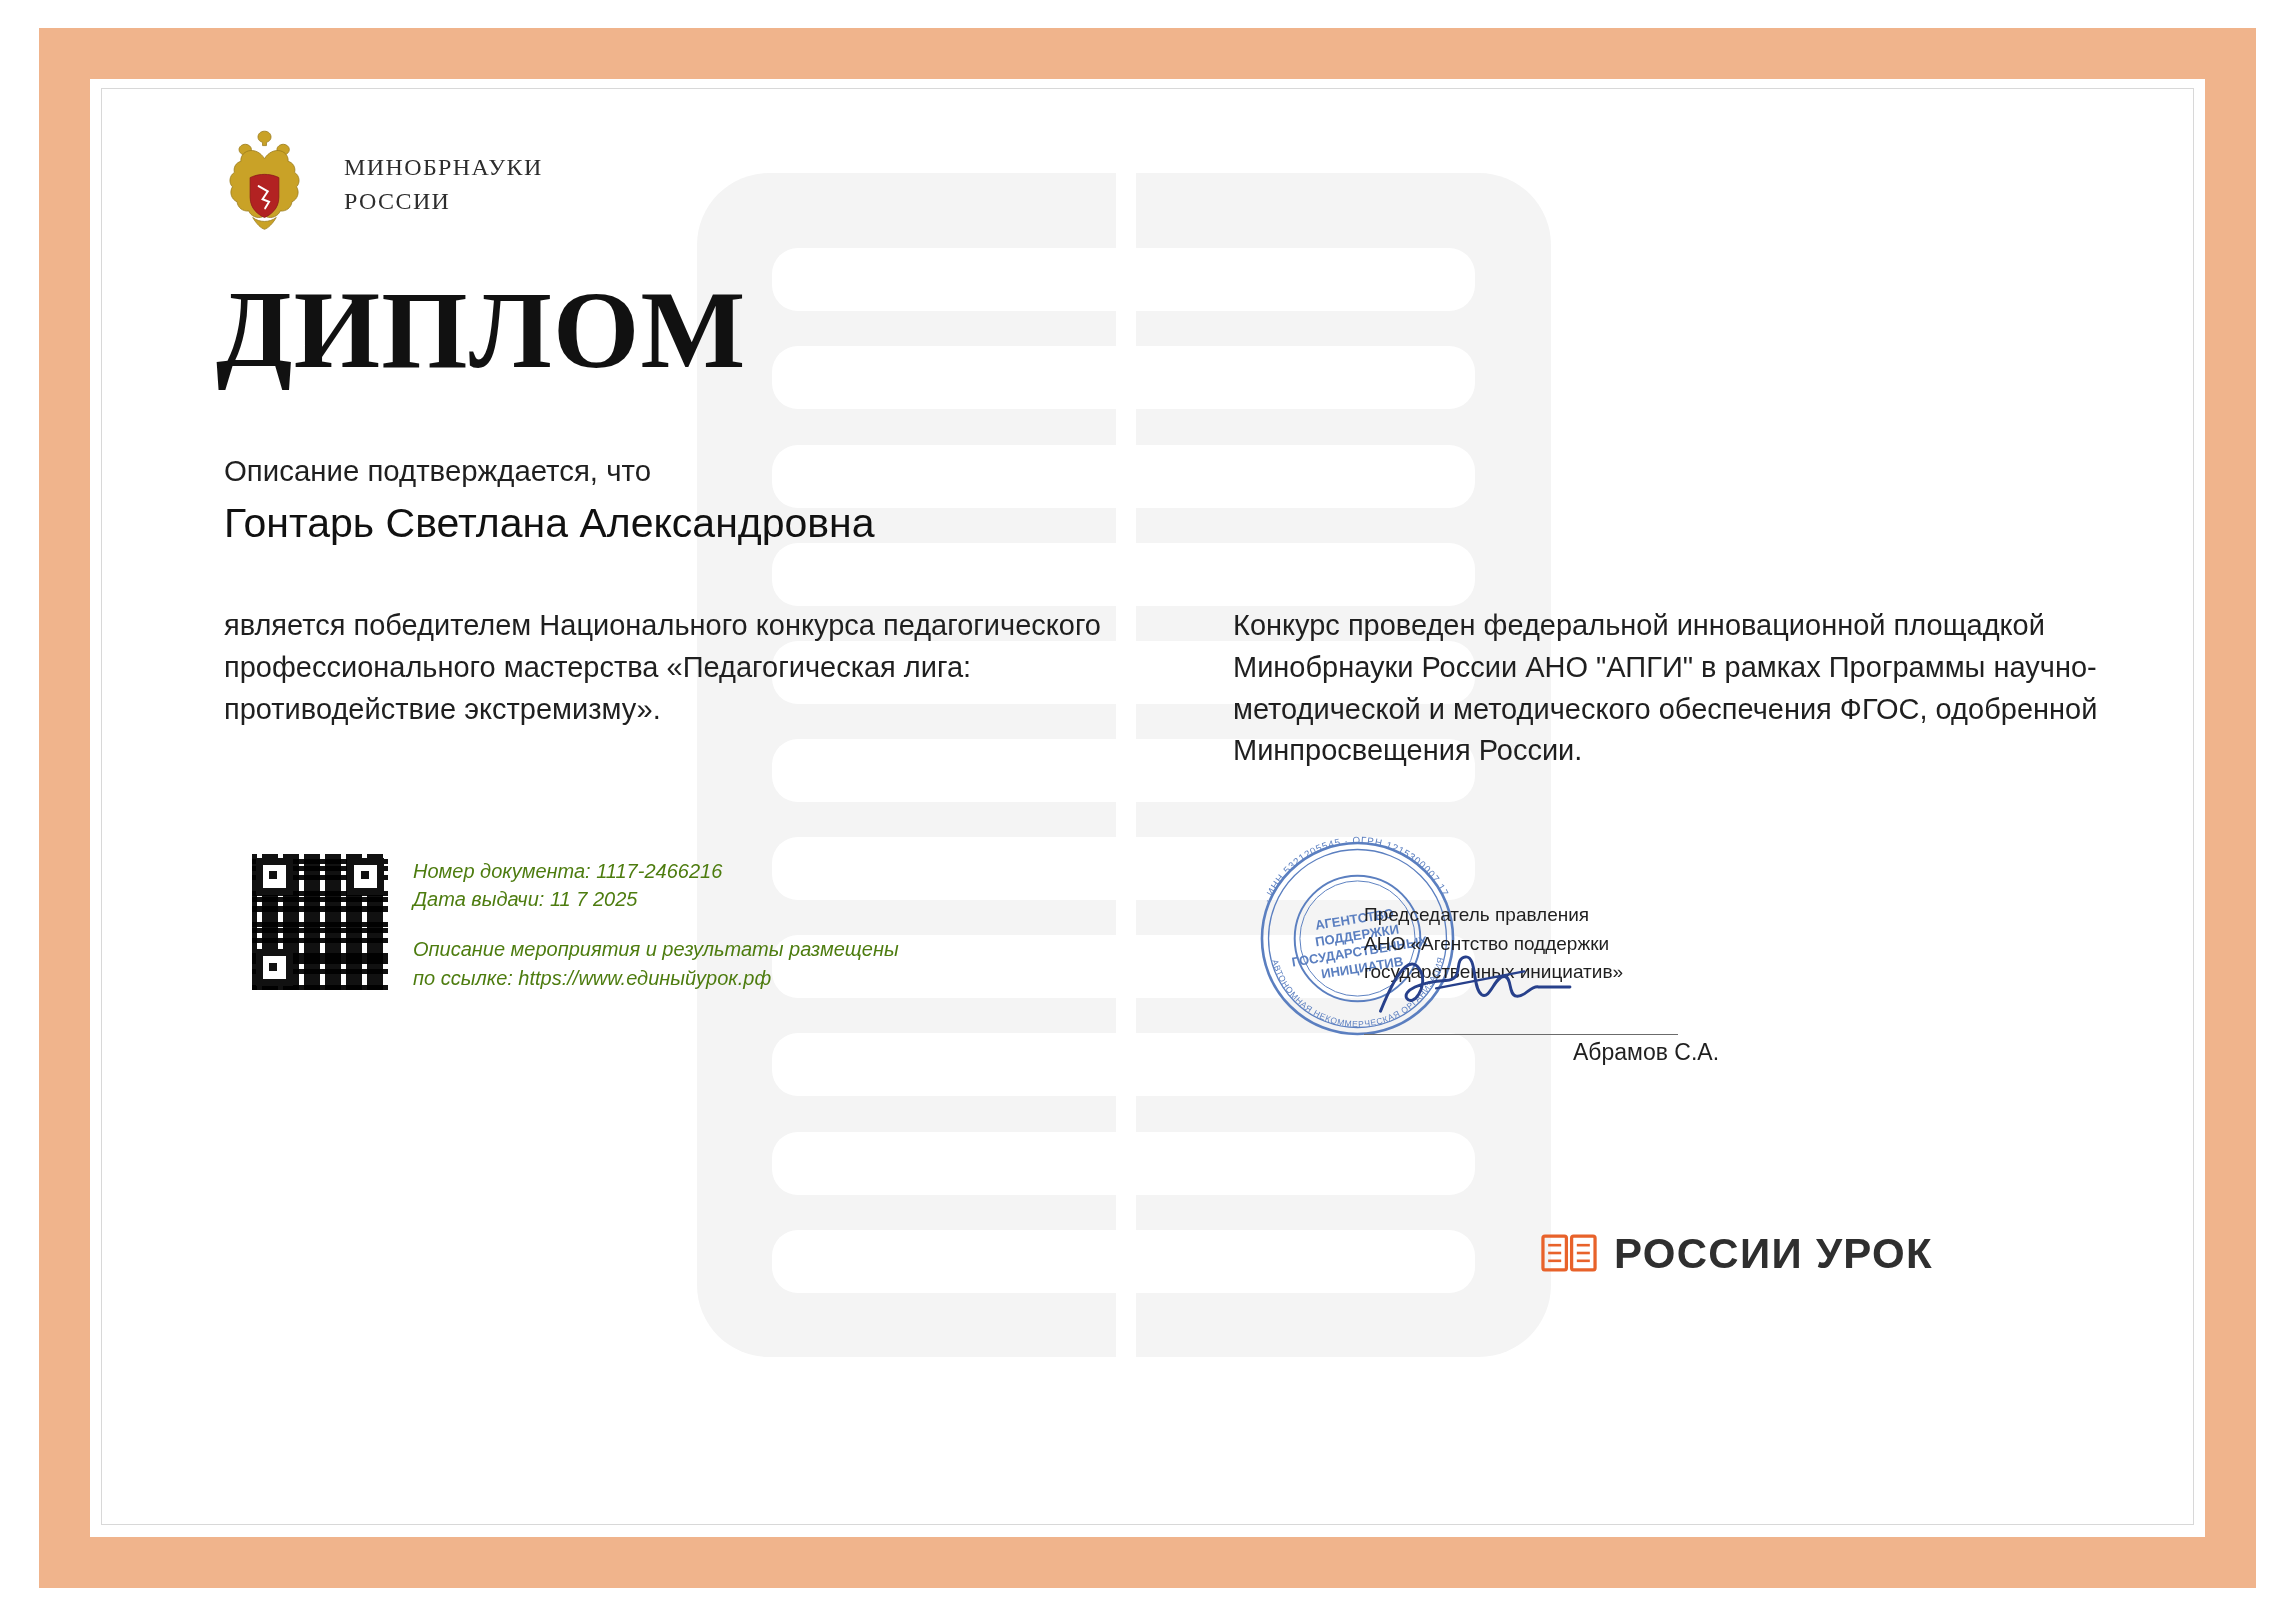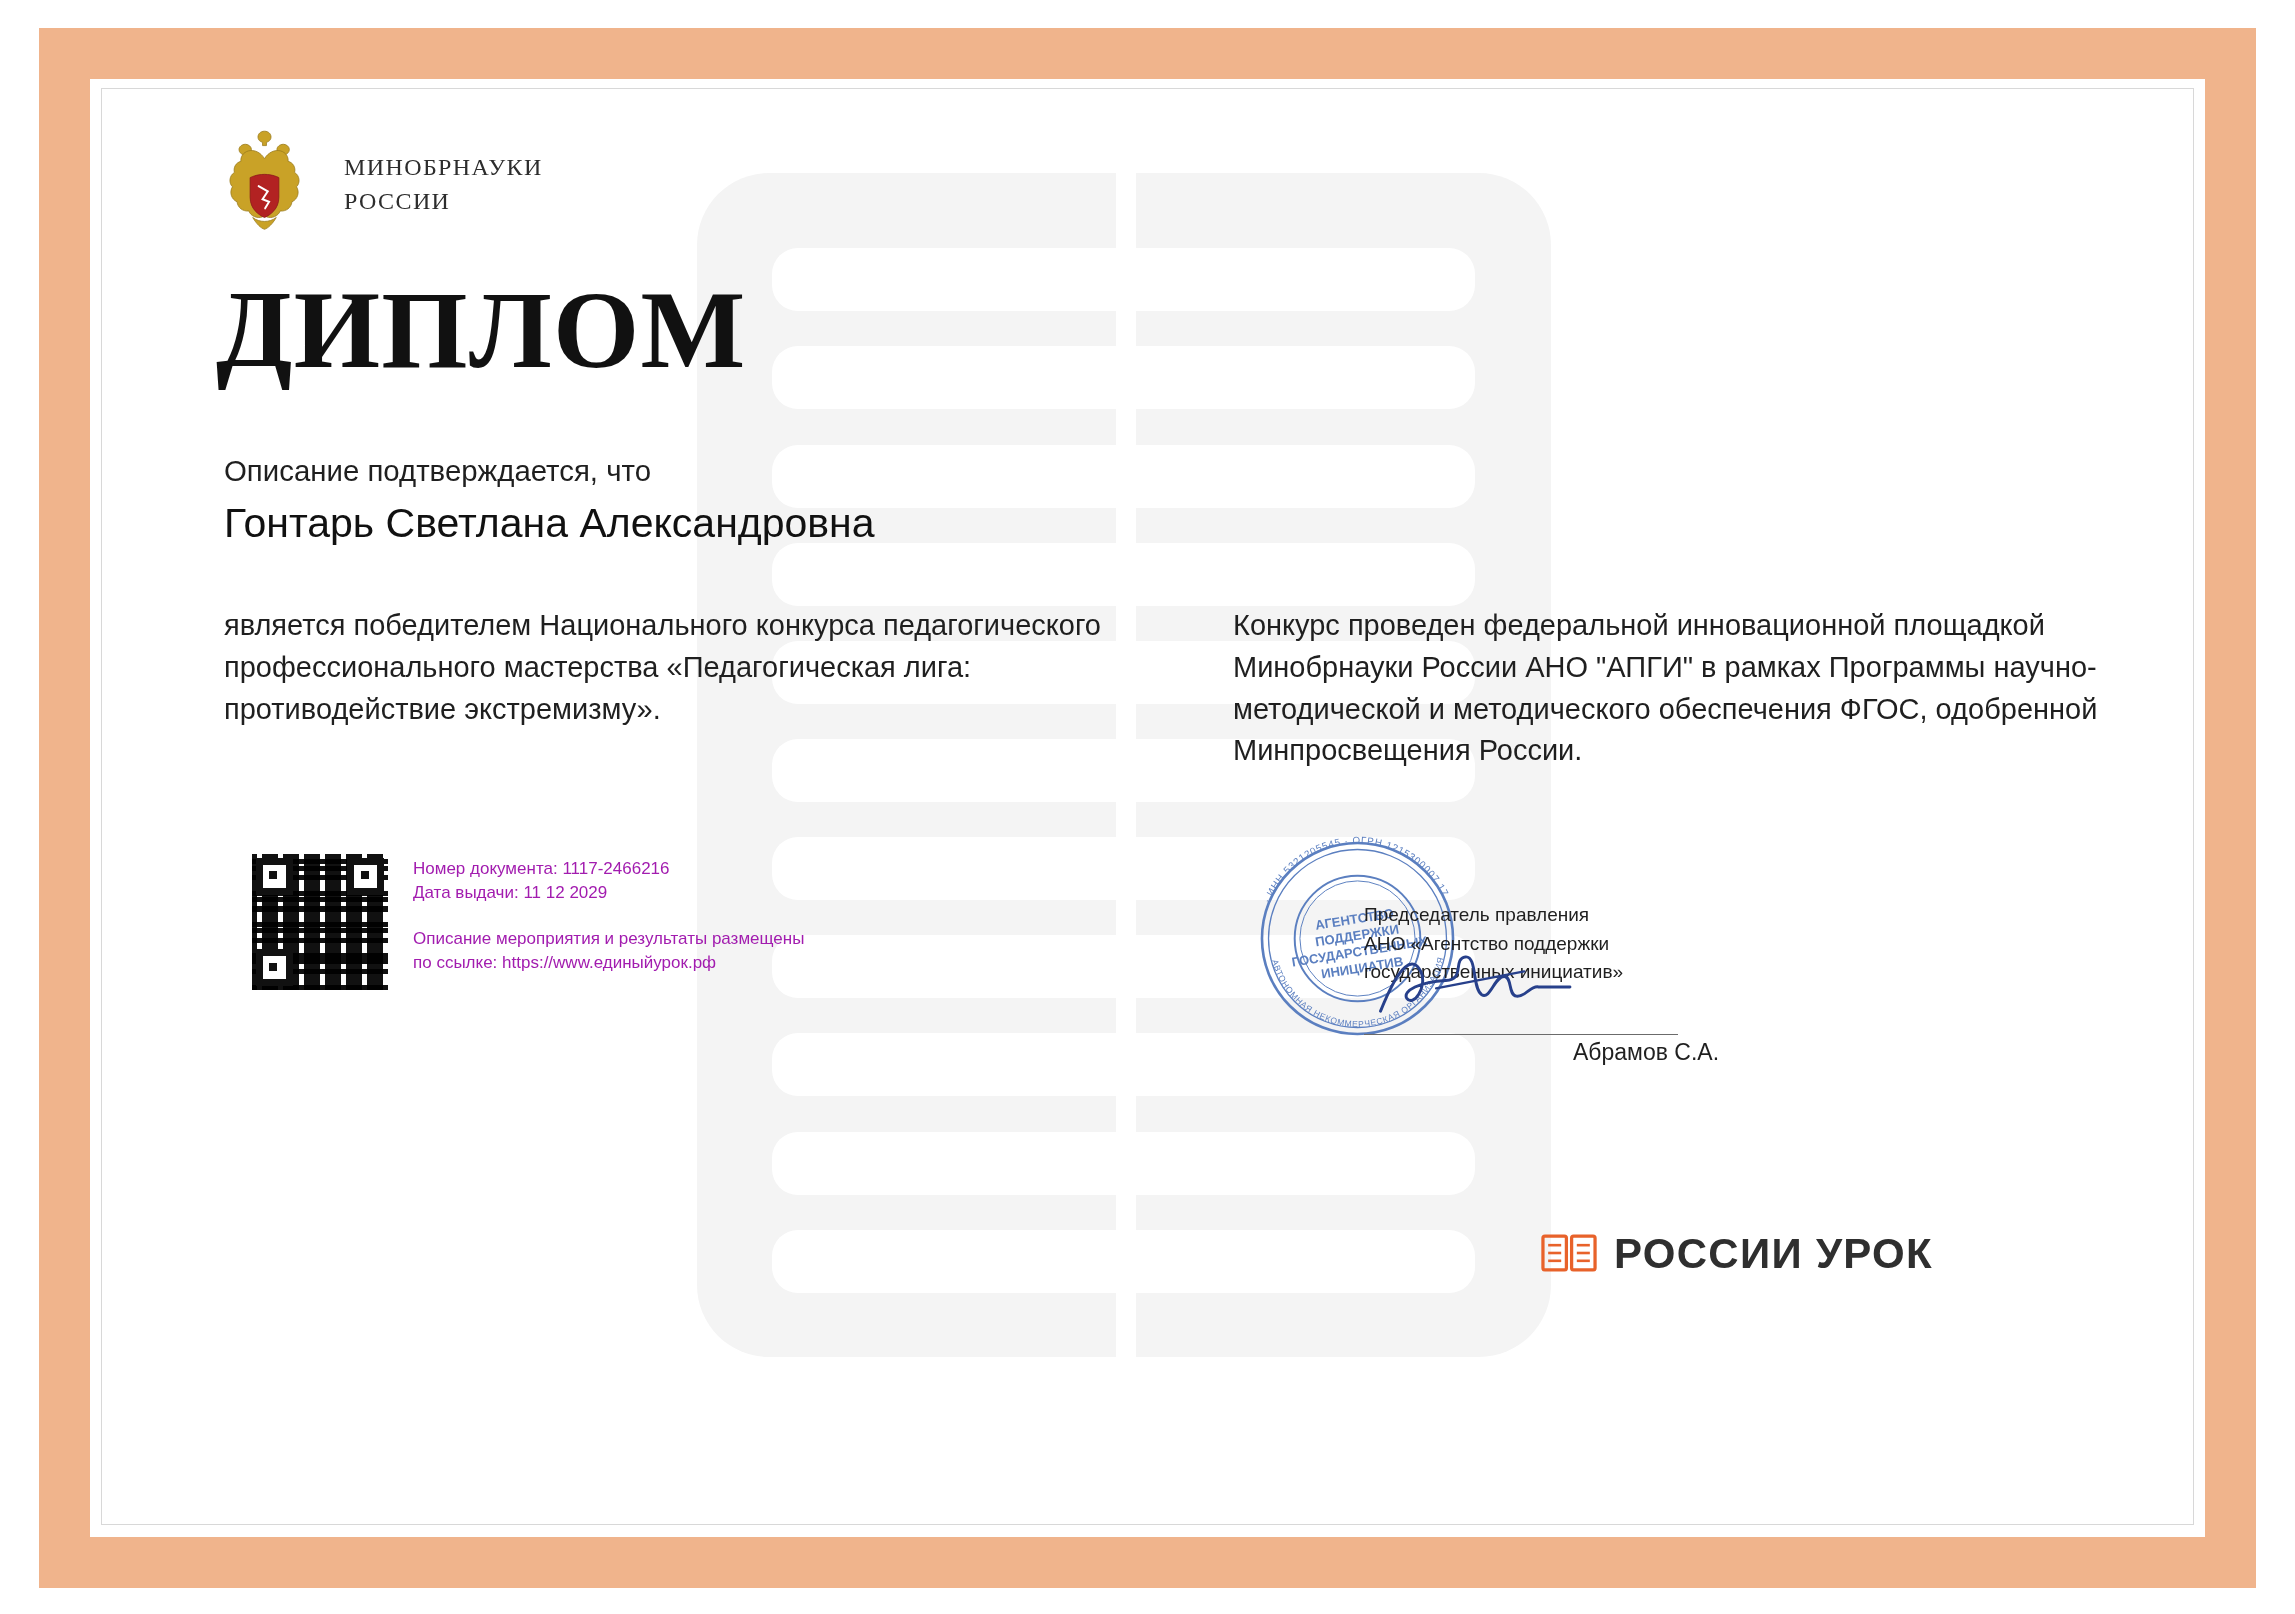--- a/index.html
+++ b/index.html
@@ -189,24 +189,25 @@
     position: absolute;
     left: 6.5px; top: 6.5px;
     width: 7.9px; height: 7.9px;
     background: #111;
   }
   .qr-eye.tl { left: 3.9px; top: 3.9px; }
   .qr-eye.tr { right: 3.9px; top: 3.9px; }
   .qr-eye.bl { left: 3.9px; bottom: 3.9px; }
 
   .qr-text {
-    font-size: 17px;
+    font-size: 20px;
     line-height: 1.42;
-    color: #a21caf;
+    color: #4d7c0f;
     padding-top: 2.6px;
+    font-style: italic;
   }
   .qr-text .gap { height: 22px; }
 
   
   .stamp {
     position: absolute;
     left: 1142px;
     top: 736px;
     width: 229px;
     height: 229px;
@@ -326,21 +327,21 @@
     <div class="desc-right">Конкурс проведен федеральной инновационной площадкой Минобрнауки России АНО "АПГИ" в рамках Программы научно-методической и методического обеспечения ФГОС, одобренной Минпросвещения России.</div>
 
     <div class="qr-block">
       <div class="qr">
         <span class="qr-eye tl"></span>
         <span class="qr-eye tr"></span>
         <span class="qr-eye bl"></span>
       </div>
       <div class="qr-text">
         <div>Номер документа: 1117-2466216</div>
-        <div>Дата выдачи: 11 12 2029</div>
+        <div>Дата выдачи: 11 7 2025</div>
         <div class="gap"></div>
         <div>Описание мероприятия и результаты размещены</div>
         <div>по ссылке: https://www.единыйурок.рф</div>
       </div>
     </div>
 
     <div class="stamp">
       <svg viewBox="0 0 350 350" width="229" height="229" xmlns="http://www.w3.org/2000/svg">
         <defs>
           <path id="outerTop" d="M 30,175 A 145,145 0 0 1 320,175"></path>

